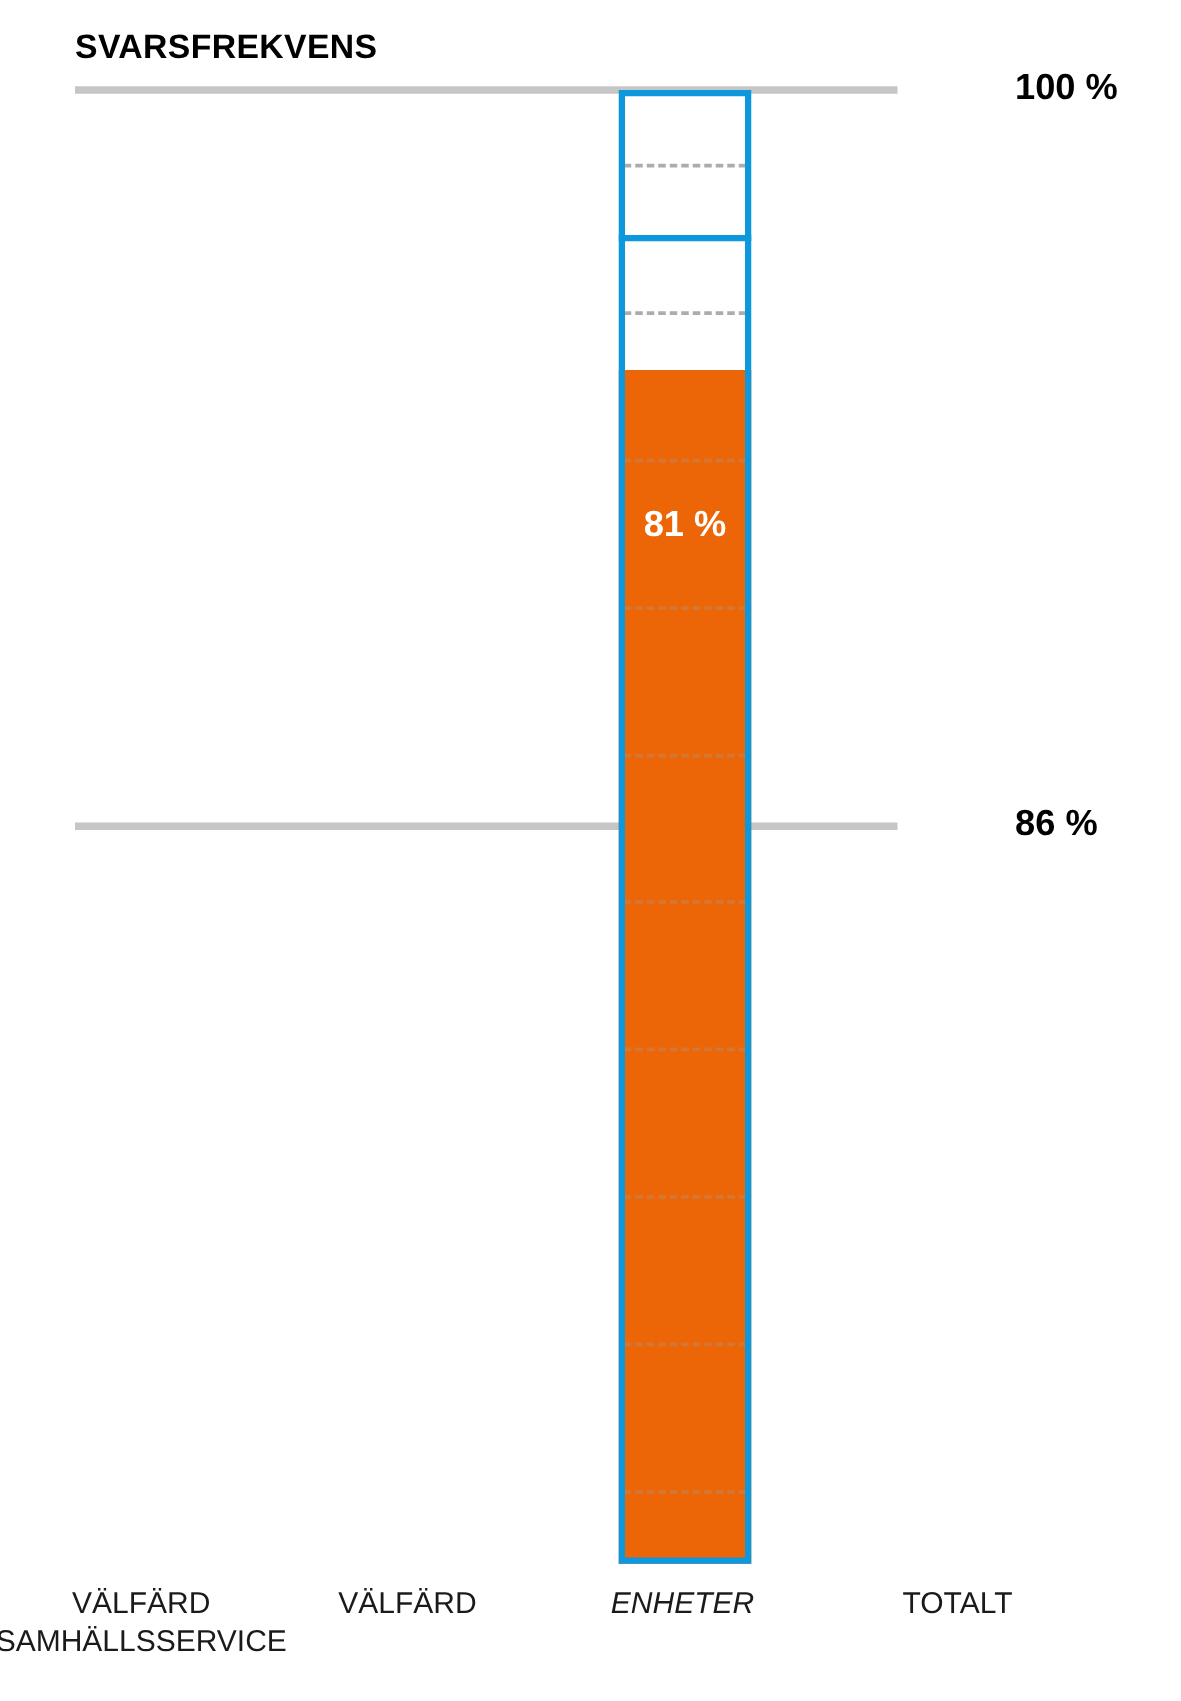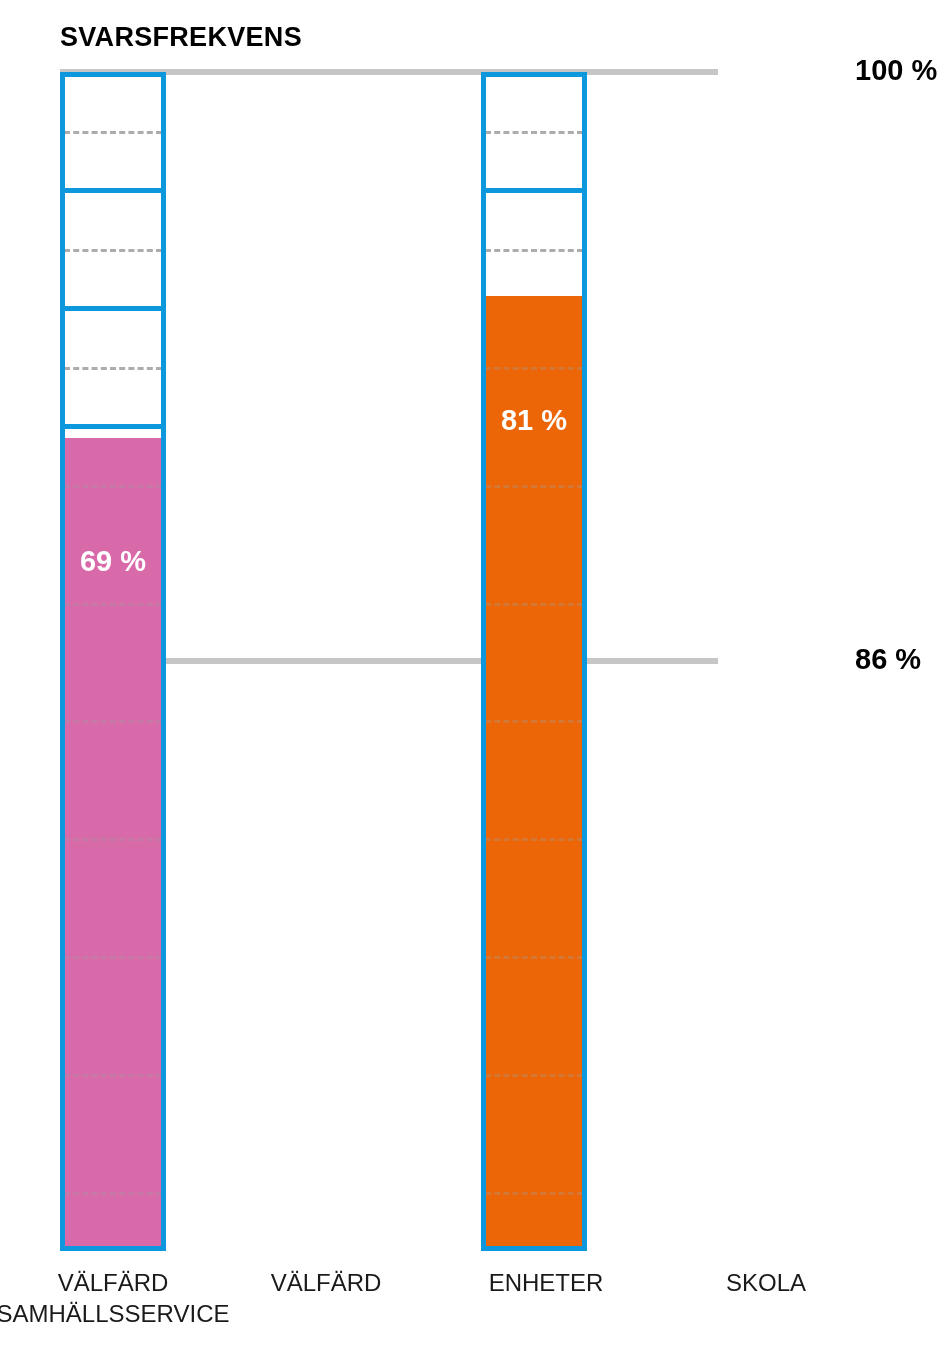--- a/index.html
+++ b/index.html
@@ -116,57 +116,39 @@
     font-size: 24px;
     color: #1a1a1a;
     line-height: 1.30;
     white-space: nowrap;
   }
   .cat-label .l2 { display: block; }
 
   
   .y-label {
     position: absolute;
-    left: 855px;
+    left: 812px;
     font-size: 29px;
     font-weight: bold;
     color: #000000;
     white-space: nowrap;
   }
   #y-label-100 { top: 54px; }
   #y-label-50  { top: 643px; }
 </style>
 </head>
 <body>
 
 <div id="chart-title">SVARSFREKVENS</div>
 
 <div id="plot-area">
   <div class="ref-line" id="ref-line-100"></div>
   <div class="ref-line" id="ref-line-50"></div>
 
-<div class="bar-slot" style="left: 60px;">
-      <div class="bar-fill" style="height: 813.51px; background: rgb(217, 106, 169);"></div>
-      <div class="dash-line on-fill" style="top: 1120.05px;"></div>
-      <div class="dash-line on-fill" style="top: 1002.15px;"></div>
-      <div class="dash-line on-fill" style="top: 884.25px;"></div>
-      <div class="dash-line on-fill" style="top: 766.35px;"></div>
-      <div class="dash-line on-fill" style="top: 648.45px;"></div>
-      <div class="dash-line on-fill" style="top: 530.55px;"></div>
-      <div class="dash-line on-fill" style="top: 412.65px;"></div>
-      <div class="dash-line" style="top: 294.75px;"></div>
-      <div class="dash-line" style="top: 176.85px;"></div>
-      <div class="dash-line" style="top: 58.95px;"></div>
-      <div class="seg-line" style="top: 351.7px;"></div>
-      <div class="seg-line" style="top: 233.8px;"></div>
-      <div class="seg-line" style="top: 115.9px;"></div>
-      <div class="bar-outline"></div>
-      <div class="bar-value" style="top: 473.49px;">69 %</div>
-    </div>
-    <div class="bar-slot" style="left: 481px;">
+    <div class="bar-slot" style="left: 495px;">
       <div class="bar-fill" style="height: 954.99px; background: rgb(236, 102, 8);"></div>
       <div class="dash-line on-fill" style="top: 1120.05px;"></div>
       <div class="dash-line on-fill" style="top: 1002.15px;"></div>
       <div class="dash-line on-fill" style="top: 884.25px;"></div>
       <div class="dash-line on-fill" style="top: 766.35px;"></div>
       <div class="dash-line on-fill" style="top: 648.45px;"></div>
       <div class="dash-line on-fill" style="top: 530.55px;"></div>
       <div class="dash-line on-fill" style="top: 412.65px;"></div>
       <div class="dash-line on-fill" style="top: 294.75px;"></div>
       <div class="dash-line" style="top: 176.85px;"></div>
@@ -175,14 +157,14 @@
       <div class="bar-outline"></div>
       <div class="bar-value" style="top: 332.01px;">81 %</div>
     </div>
   </div>
 
 <div class="y-label" id="y-label-100">100 %</div>
 <div class="y-label" id="y-label-50">86 %</div>
 
 <div class="cat-label" style="left: -37px; width: 300px;"><span class="l1">VÄLFÄRD</span><span class="l2">SAMHÄLLSSERVICE</span></div>
 <div class="cat-label" style="left: 176px; width: 300px;"><span class="l1">VÄLFÄRD</span></div>
-<div class="cat-label" style="left: 396px; width: 300px;"><span class="l1">ENHETER</span></div>
-<div class="cat-label" style="left: 616px; width: 300px;"><span class="l1">SKOLA</span></div>
+<div class="cat-label" style="left: 396px; width: 300px; font-style: italic;"><span class="l1">ENHETER</span></div>
+<div class="cat-label" style="left: 616px; width: 300px;"><span class="l1">TOTALT</span></div>
 
 </body></html>

